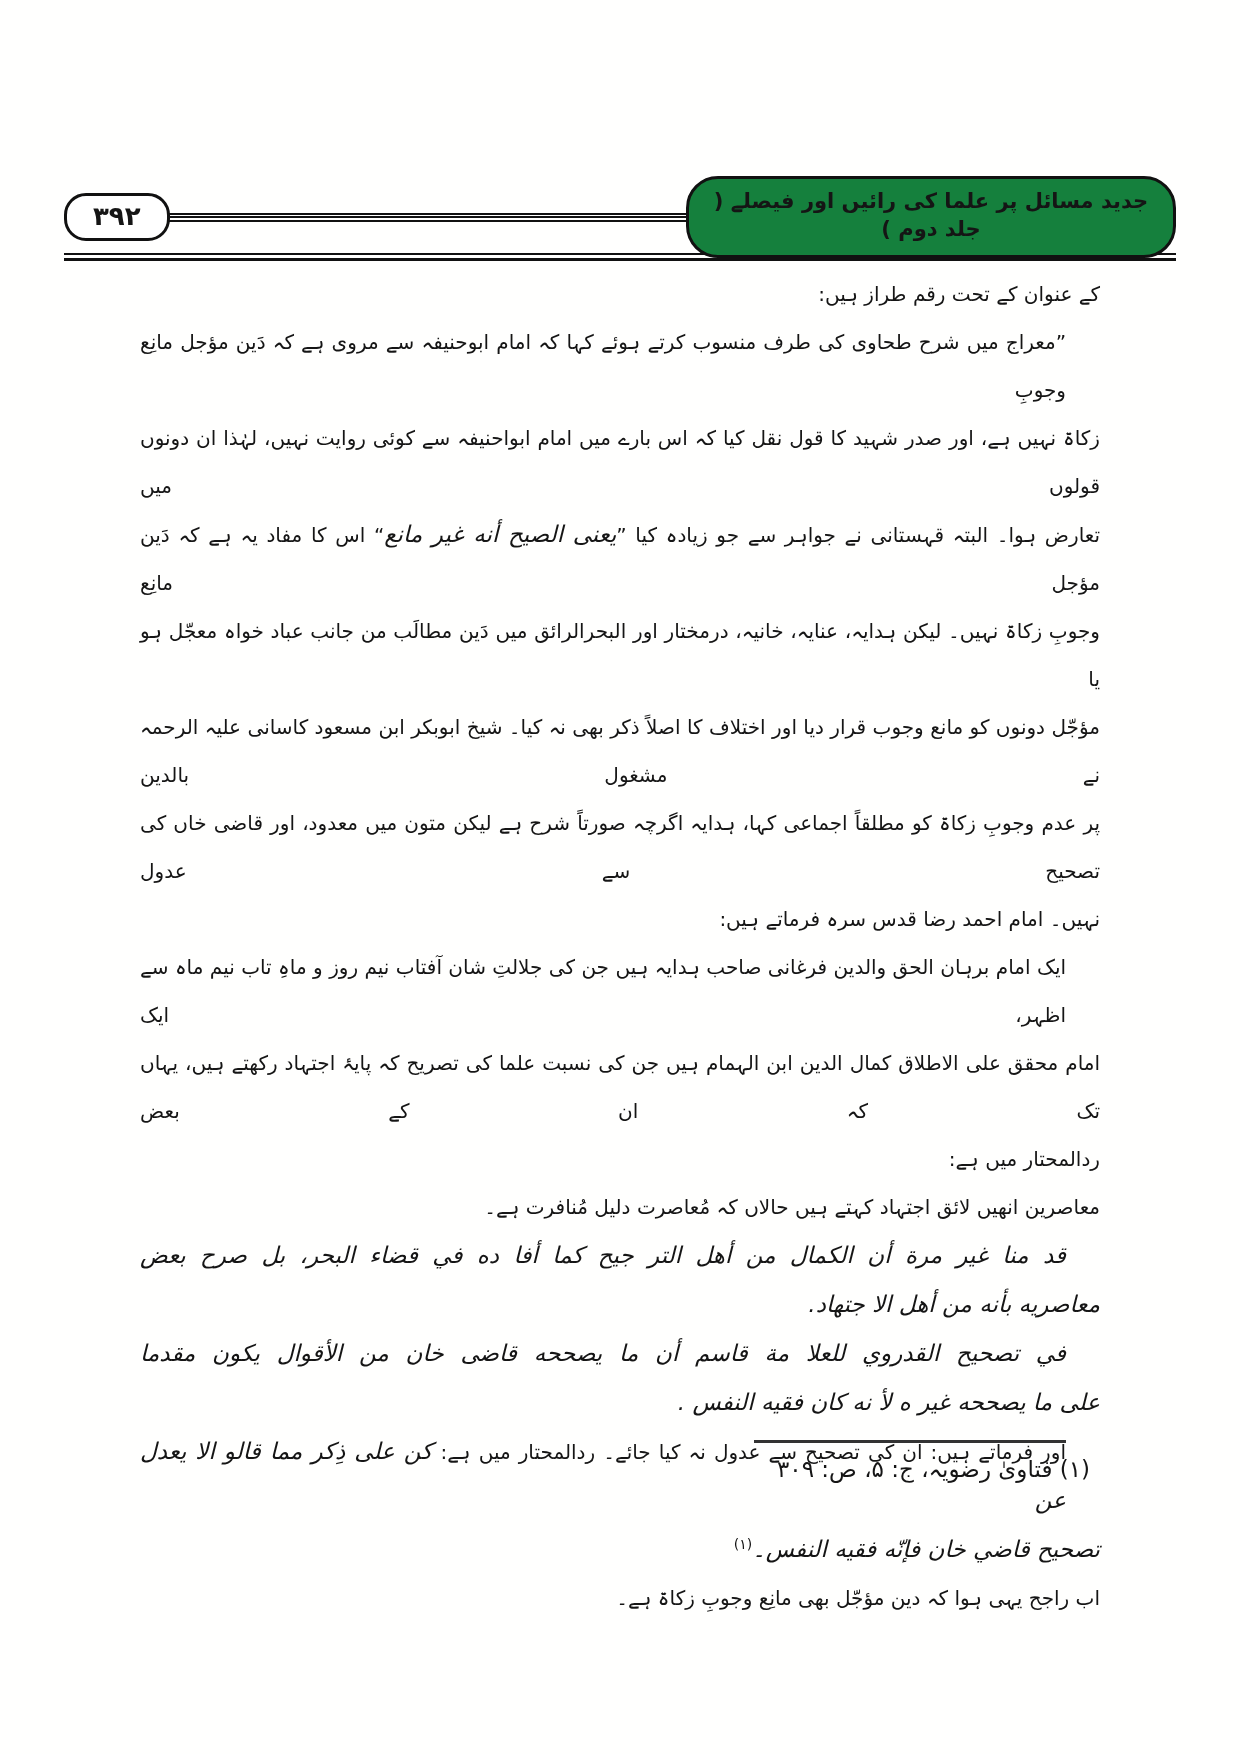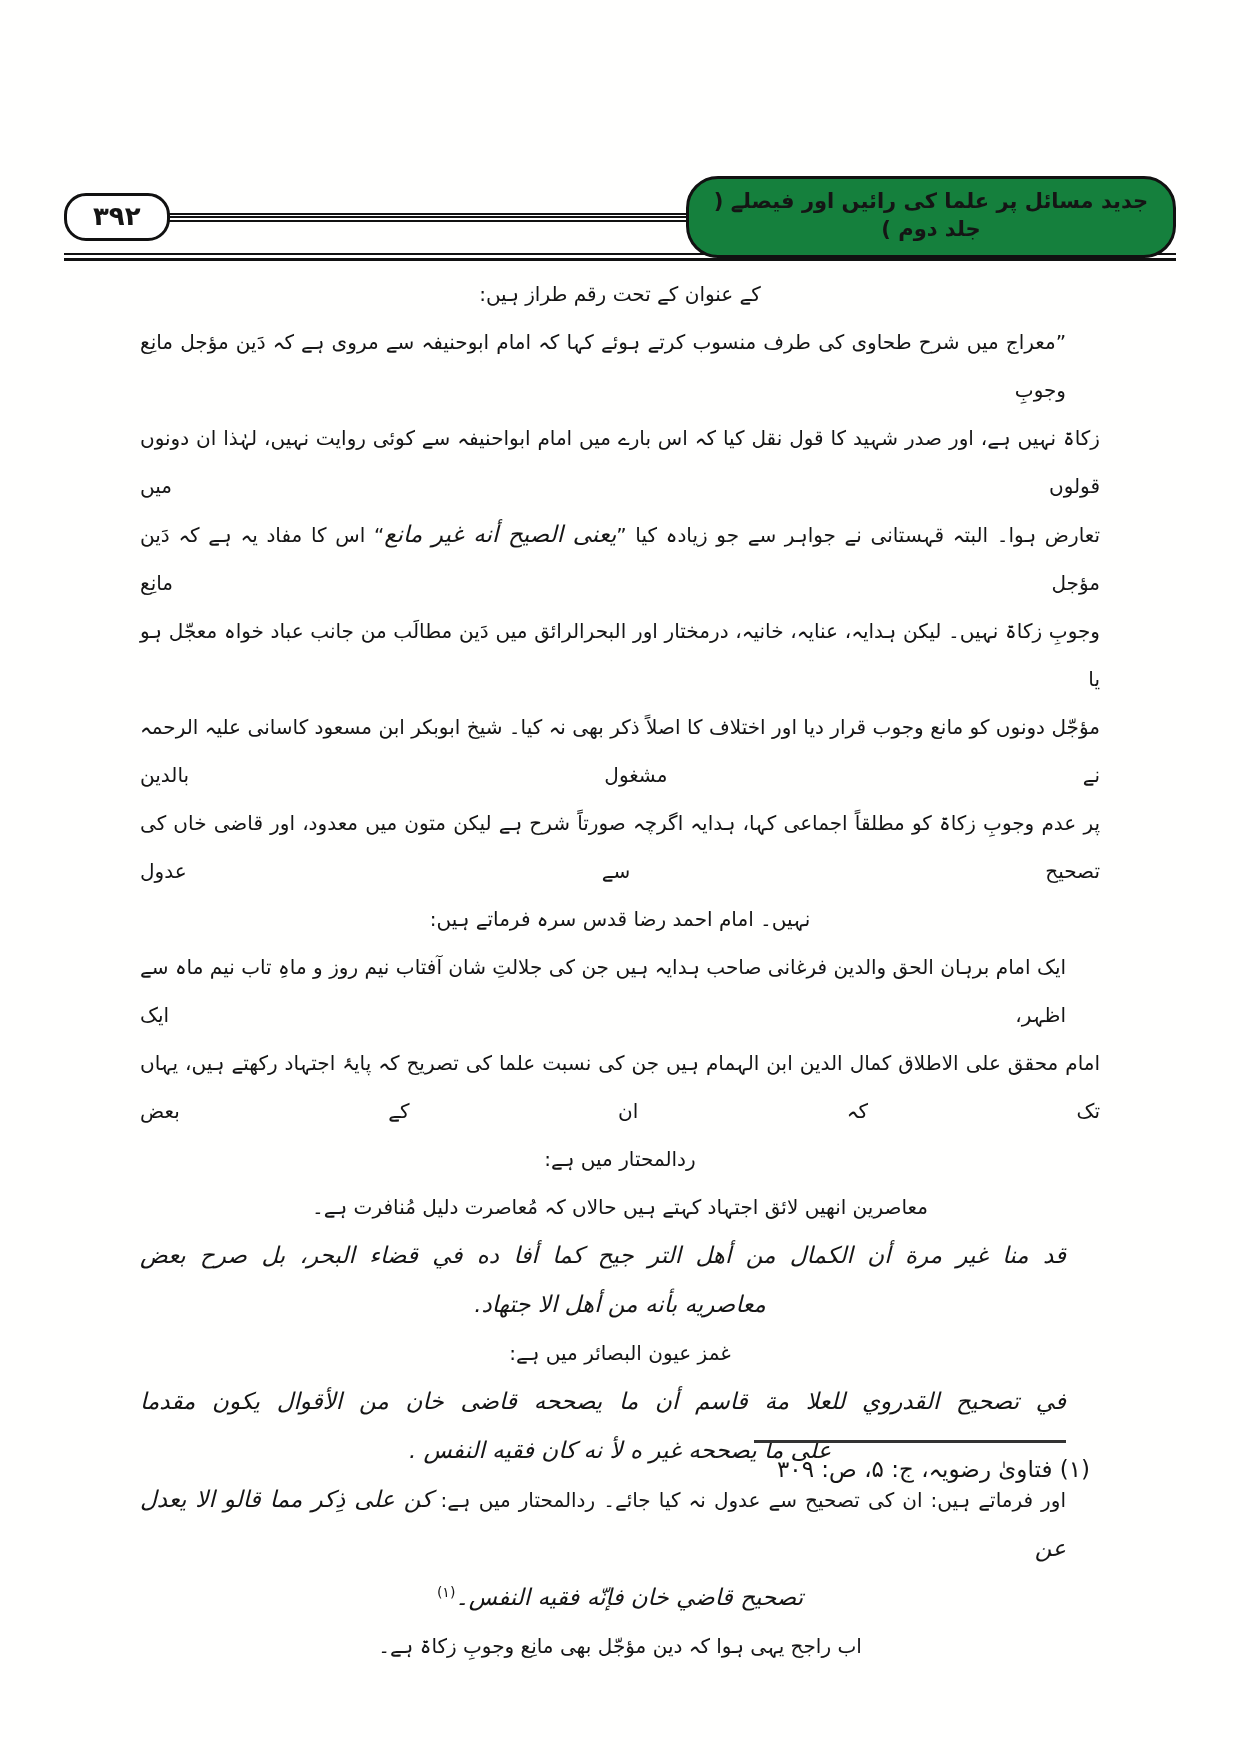--- a/index.html
+++ b/index.html
@@ -38,21 +38,21 @@
     position:absolute;top:253px;left:64px;right:64px;height:8px;
     background:linear-gradient(#111 0 2.5px,transparent 2.5px 5.5px,#111 5.5px 8px);
   }
   
   .body-text{
     position:absolute;top:270px;left:140px;right:140px;
     direction:rtl;
   }
   .line{line-height:48px;font-size:20px;}
   .just{text-align:justify;text-align-last:justify;}
-  .ralign{text-align:center;}
+  .ralign{text-align:right;}
   .ind{padding-right:34px;}
   .ar{font-size:23px;font-style:italic;}
   .fnref{font-size:14px;vertical-align:super;line-height:0;}
   
   .footnote{
     position:absolute;top:1440px;left:152px;right:140px;direction:rtl;
   }
   .fn-rule{height:2.5px;width:312px;background:#333;margin-right:34px;}
   .fn-text{padding-right:10px;font-size:23px;line-height:52px;text-align:right;}
 </style>
@@ -81,21 +81,20 @@
       <div class="line just"><span>وجوبِ زکاۃ نہیں۔ لیکن ہدایہ، عنایہ، خانیہ، درمختار اور البحرالرائق میں دَین مطالَب من جانب عباد خواہ معجّل ہو یا</span></div>
       <div class="line just"><span>مؤجّل دونوں کو مانع وجوب قرار دیا اور اختلاف کا اصلاً ذکر بھی نہ کیا۔ شیخ ابوبکر ابن مسعود کاسانی علیہ الرحمہ نے مشغول بالدین</span></div>
       <div class="line just"><span>پر عدم وجوبِ زکاۃ کو مطلقاً اجماعی کہا، ہدایہ اگرچہ صورتاً شرح ہے لیکن متون میں معدود، اور قاضی خاں کی تصحیح سے عدول</span></div>
       <div class="line ralign"><span>نہیں۔ امام احمد رضا قدس سرہ فرماتے ہیں:</span></div>
       <div class="line just ind"><span>ایک امام برہان الحق والدین فرغانی صاحب ہدایہ ہیں جن کی جلالتِ شان آفتاب نیم روز و ماہِ تاب نیم ماہ سے اظہر، ایک</span></div>
       <div class="line just"><span>امام محقق علی الاطلاق کمال الدین ابن الہمام ہیں جن کی نسبت علما کی تصریح کہ پایۂ اجتہاد رکھتے ہیں، یہاں تک کہ ان کے بعض</span></div>
       <div class="line ralign"><span>ردالمحتار میں ہے:</span></div>
       <div class="line ralign"><span>معاصرین انھیں لائق اجتہاد کہتے ہیں حالاں کہ مُعاصرت دلیل مُنافرت ہے۔</span></div>
       <div class="line just ind"><span class="ar">قد منا غير مرة أن الكمال من أهل التر جيح كما أفا ده في قضاء البحر، بل صرح بعض</span></div>
       <div class="line ralign"><span class="ar">معاصريه بأنه من أهل الا جتهاد.</span></div>
-      <div class="line ralign"><span>غمز عیون البصائر میں ہے:</span></div>
       <div class="line just ind"><span class="ar">في تصحيح القدروي للعلا مة قاسم أن ما يصححه قاضى خان من الأقوال يكون مقدما</span></div>
       <div class="line ralign"><span class="ar">على ما يصححه غير ه لأ نه كان فقيه النفس .</span></div>
       <div class="line just ind"><span>اور فرماتے ہیں: ان کی تصحیح سے عدول نہ کیا جائے۔ ردالمحتار میں ہے: </span><span class="ar">كن على ذِكر مما قالو الا يعدل عن</span></div>
       <div class="line ralign"><span class="ar">تصحيح قاضي خان فإنّه فقيه النفس۔</span><span class="fnref">(۱)</span></div>
       <div class="line ralign"><span>اب راجح یہی ہوا کہ دین مؤجّل بھی مانِع وجوبِ زکاۃ ہے۔</span></div>
     </main>
 
   <div class="footnote">
     <div class="fn-rule"></div>
     <div class="fn-text">(۱) فتاویٰ رضویہ، ج: ۵، ص: ۳۰۹</div>

